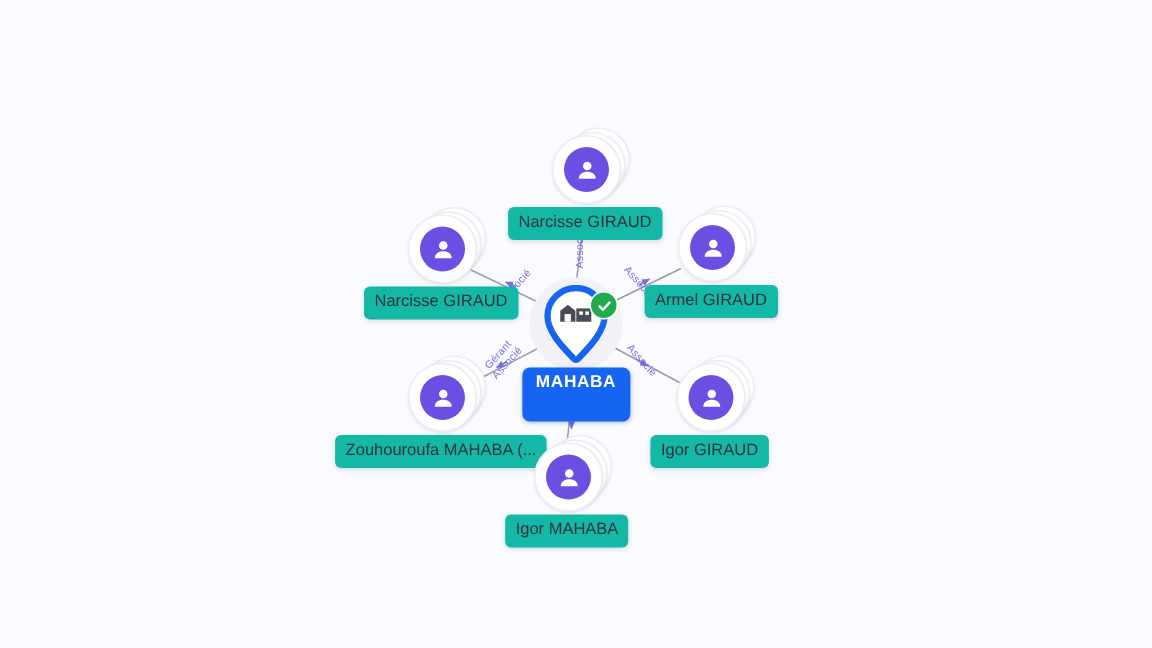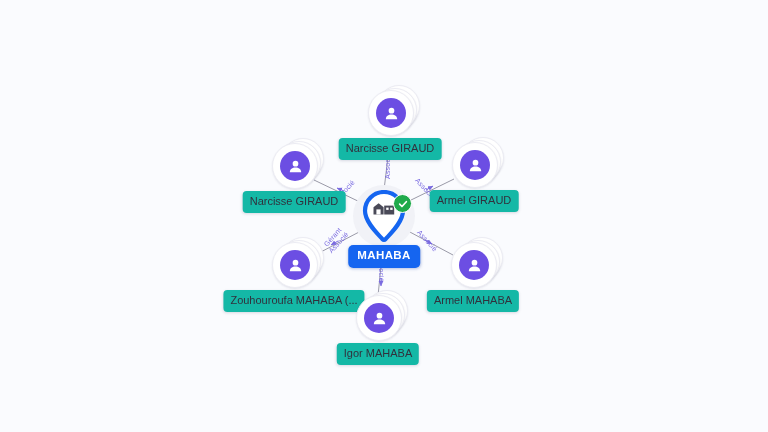--- a/index.html
+++ b/index.html
@@ -130,21 +130,21 @@
     position: absolute;
     top: 29px;
     left: 50%;
     transform: translateX(-50%);
     background: #1565f0;
     color: #ffffff;
     font-size: 11.5px;
     font-weight: bold;
     letter-spacing: 0.4px;
     line-height: 1;
-    padding: 5px 9px 6px 9px;
+    padding: 5px 9px 19px 9px;
     border-radius: 5px;
     white-space: nowrap;
     box-shadow: 0 1px 3px rgba(20,60,160,0.30);
     text-align: center;
   }
 
   
   .edge-label {
     position: absolute;
     color: #7a6be0;
@@ -281,21 +281,21 @@
       <div class="stack-card c2"></div>
       <div class="stack-card c1">
         <div class="avatar-circle">
           <svg width="17" height="17" viewBox="0 0 24 24" fill="#ffffff">
             <circle cx="12" cy="8" r="4"></circle>
             <path d="M4 20c0-4.2 3.6-6.5 8-6.5s8 2.3 8 6.5z"></path>
           </svg>
         </div>
       </div>
     </div>
-    <div class="person-label">Armel MAHABA</div>
+    <div class="person-label">Igor GIRAUD</div>
   </div>
 
   <div class="person-node" style="left:378px; top:317px;">
     <div class="person-stack">
       <div class="stack-card c3"></div>
       <div class="stack-card c2"></div>
       <div class="stack-card c1">
         <div class="avatar-circle">
           <svg width="17" height="17" viewBox="0 0 24 24" fill="#ffffff">
             <circle cx="12" cy="8" r="4"></circle>

